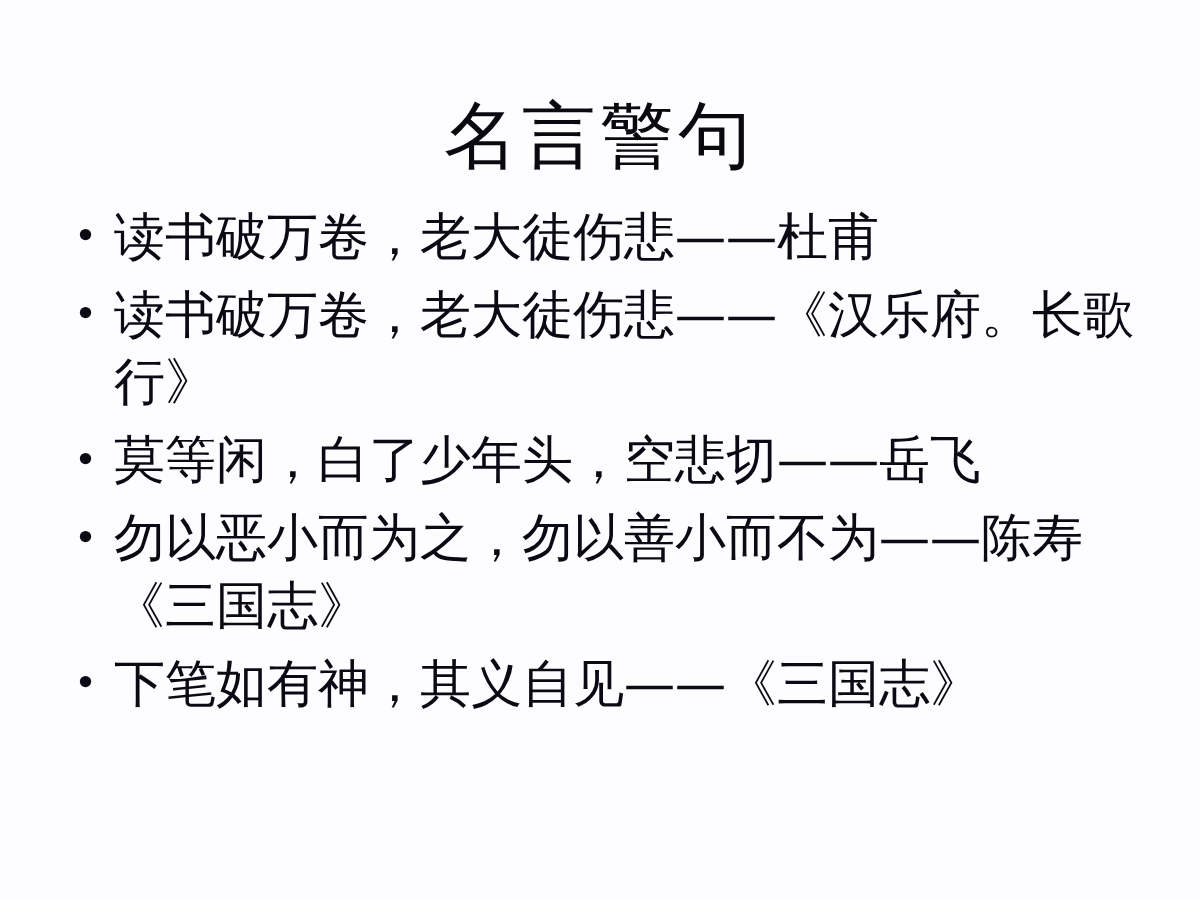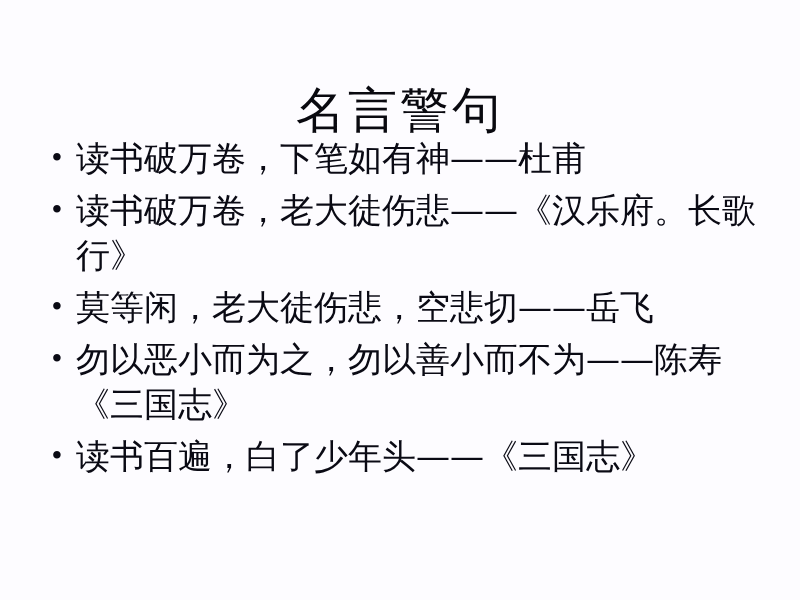--- a/index.html
+++ b/index.html
@@ -22,21 +22,21 @@
     width: 800px;
     height: 600px;
     background: #fdfcff;
     box-sizing: border-box;
   }
 
   
   #slide-title {
     position: absolute;
     left: 0;
-    top: 52px;
+    top: 32px;
     width: 800px;
     text-align: center;
     font-size: 49px;
     line-height: 1.06;
     font-weight: 400;
     letter-spacing: 3px;
     color: #09090f;
     font-family: "DejaVu Serif", "Liberation Serif", serif;
     white-space: nowrap;
   }
@@ -90,37 +90,37 @@
 <body style="background: rgb(253, 252, 255);">
 
 <div id="slide" style="background: rgb(253, 252, 255);">
 
   <h1 id="slide-title">名言警句</h1>
 
   <ul id="bullet-list">
 
     <li class="bullet-item">
       <span class="bullet-marker">•</span>
-      <span class="bullet-text">读书破万卷，下笔如有神——杜甫</span>
+      <span class="bullet-text">读书破万卷，老大徒伤悲——杜甫</span>
     </li>
 
     <li class="bullet-item">
       <span class="bullet-marker">•</span>
       <span class="bullet-text">读书破万卷，老大徒伤悲——《汉乐府。长歌行》</span>
     </li>
 
     <li class="bullet-item">
       <span class="bullet-marker">•</span>
-      <span class="bullet-text">莫等闲，老大徒伤悲，空悲切——岳飞</span>
+      <span class="bullet-text">莫等闲，白了少年头，空悲切——岳飞</span>
     </li>
 
     <li class="bullet-item">
       <span class="bullet-marker">•</span>
       <span class="bullet-text">勿以恶小而为之，勿以善小而不为——陈寿《三国志》</span>
     </li>
 
     <li class="bullet-item">
       <span class="bullet-marker">•</span>
-      <span class="bullet-text">读书百遍，白了少年头——《三国志》</span>
+      <span class="bullet-text">下笔如有神，其义自见——《三国志》</span>
     </li>
 
   </ul>
 </div>
 
 </body></html>

